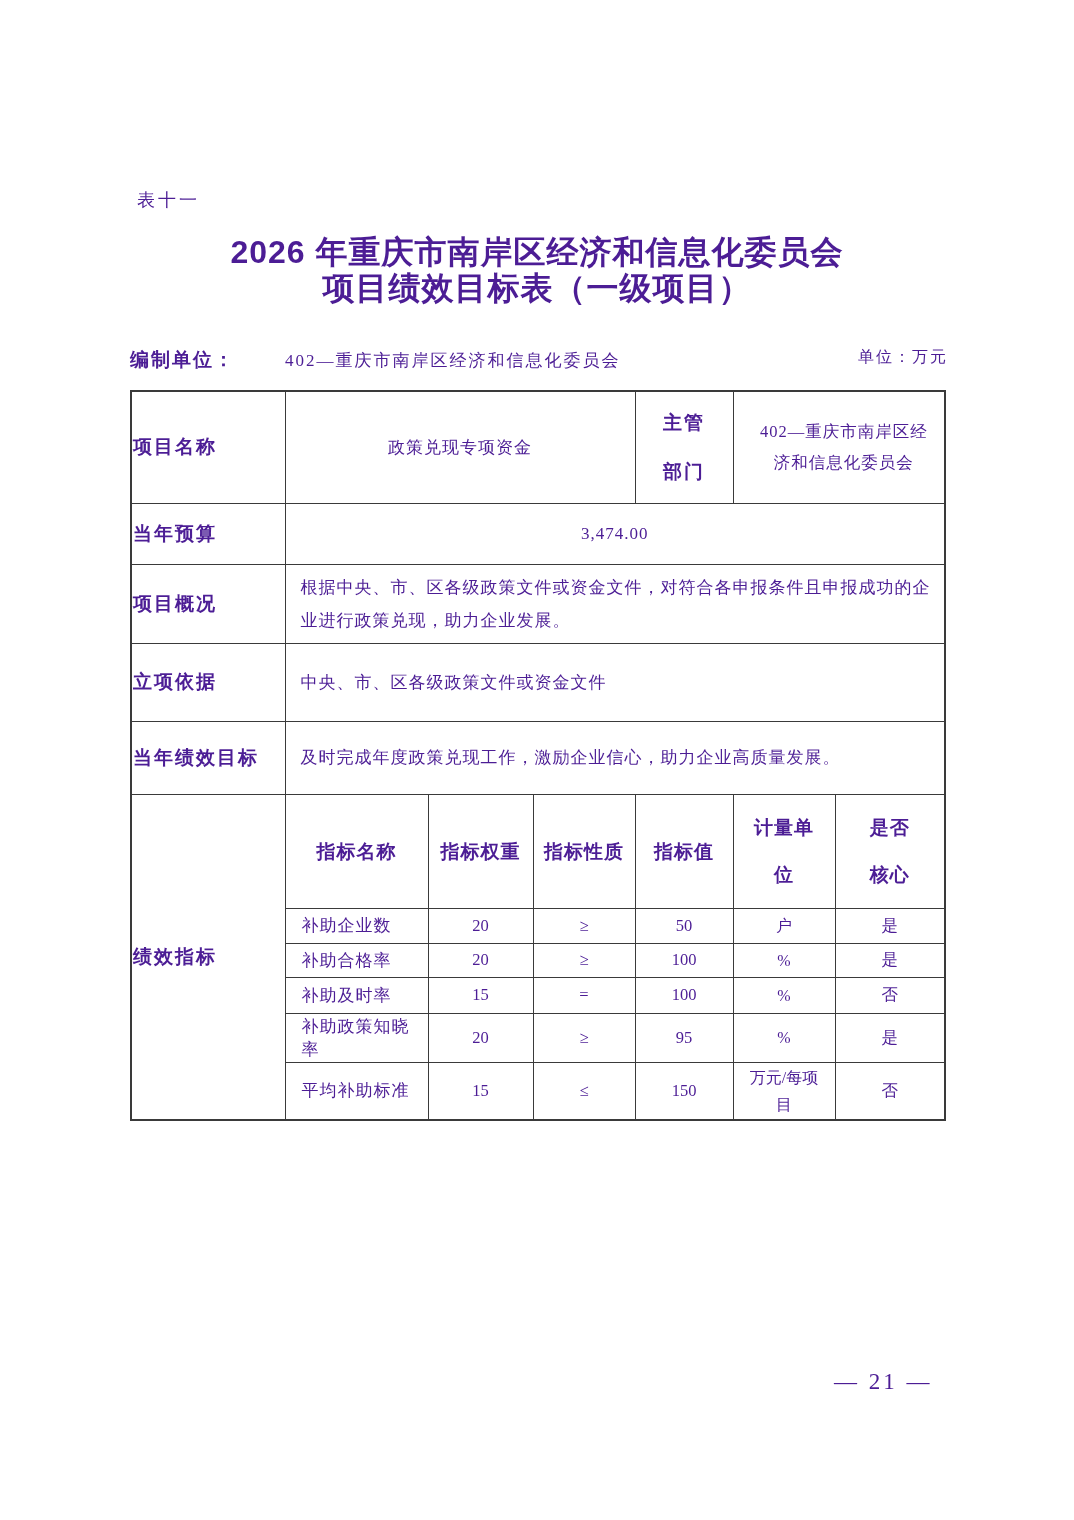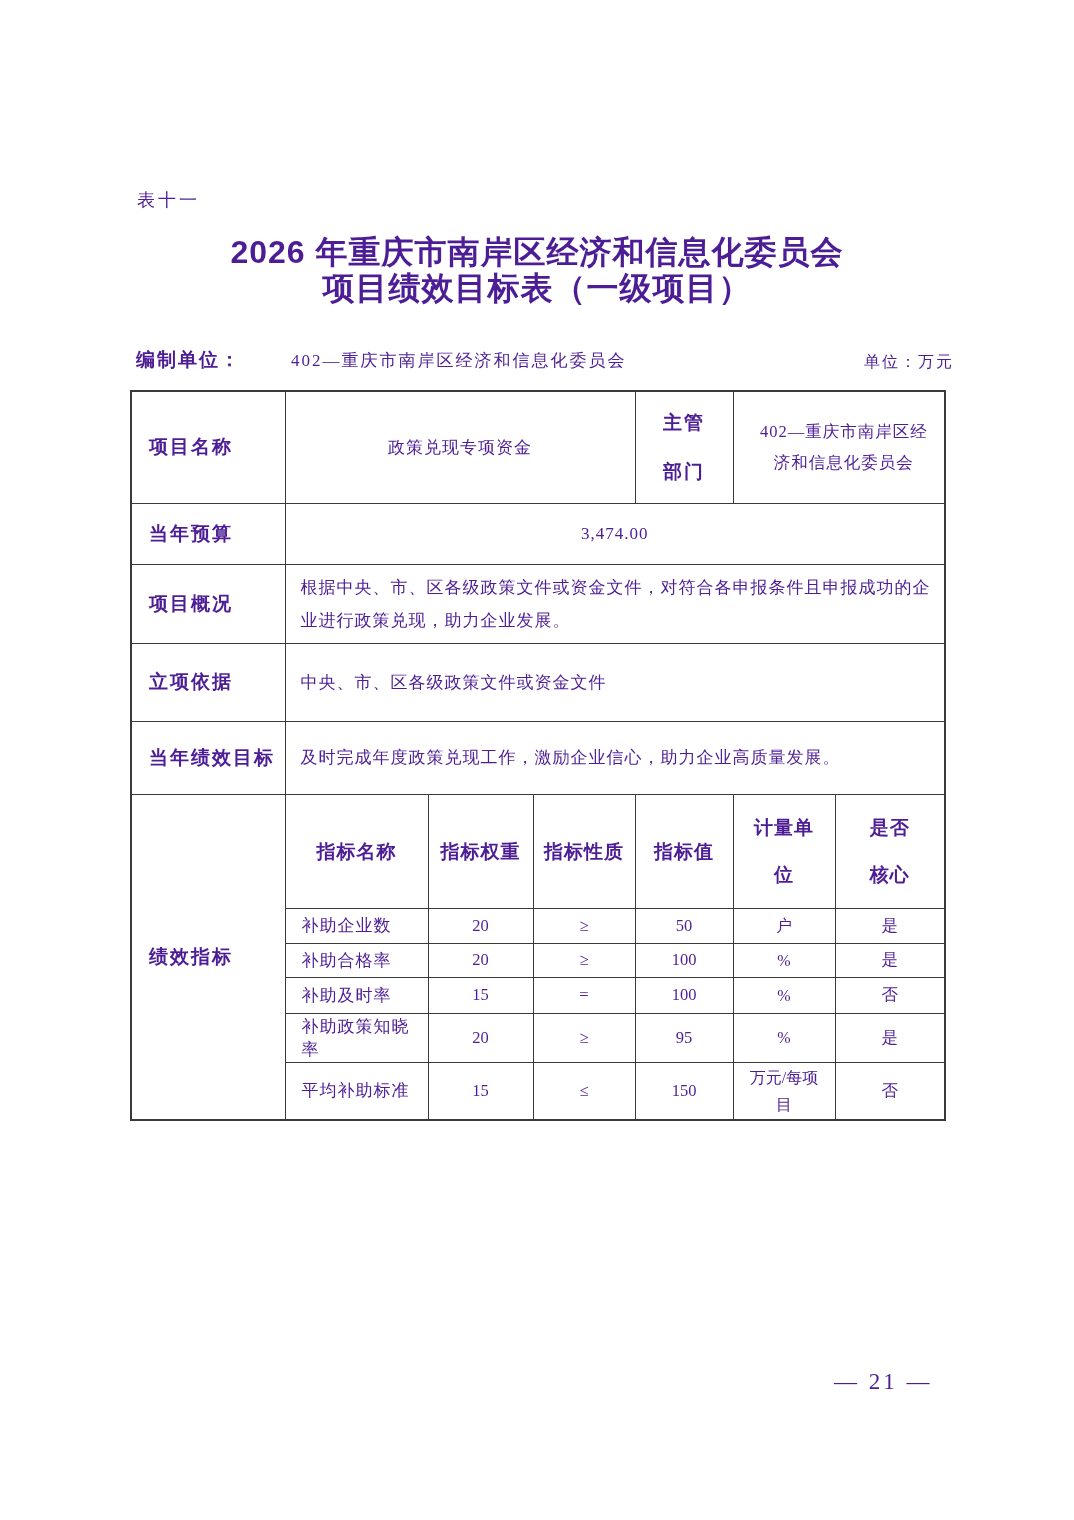--- a/index.html
+++ b/index.html
@@ -27,26 +27,26 @@
     font-family: "Liberation Sans", "DejaVu Sans", sans-serif;
     font-weight: bold;
     font-size: 32px;
     letter-spacing: 1px;
     white-space: nowrap;
   }
   .title-1 { top: 231px; }
   .title-2 { top: 267px; }
   .meta {
     position: absolute;
-    left: 136px;
+    left: 130px;
     top: 347px;
     width: 818px;
     display: flex;
     justify-content: space-between;
-    align-items: flex-end;
+    align-items: flex-start;
   }
   .meta-label { font-weight: bold; font-size: 19px; letter-spacing: 2px; }
   .meta-value { font-size: 17px; letter-spacing: 2px; margin-left: 50px; }
   .meta-left { display: flex; align-items: baseline; }
   .meta-unit { font-size: 16px; letter-spacing: 2px; }
   table.main {
     position: absolute;
     left: 130px;
     top: 390px;
     width: 814px;
@@ -55,21 +55,21 @@
     border: 2px solid #3a3a3a;
   }
   table.main td {
     border: 1px solid #3a3a3a;
     vertical-align: middle;
     overflow: hidden;
   }
   td.lbl {
     font-weight: bold;
     font-size: 19px;
-    padding-left: 17px;
+    padding-left: 1px;
     letter-spacing: 2px;
     text-align: left;
   }
   td.supervisor-lbl {
     font-weight: bold;
     font-size: 19px;
     text-align: center;
     line-height: 2.6;
     white-space: pre-line;
     letter-spacing: 2px;

